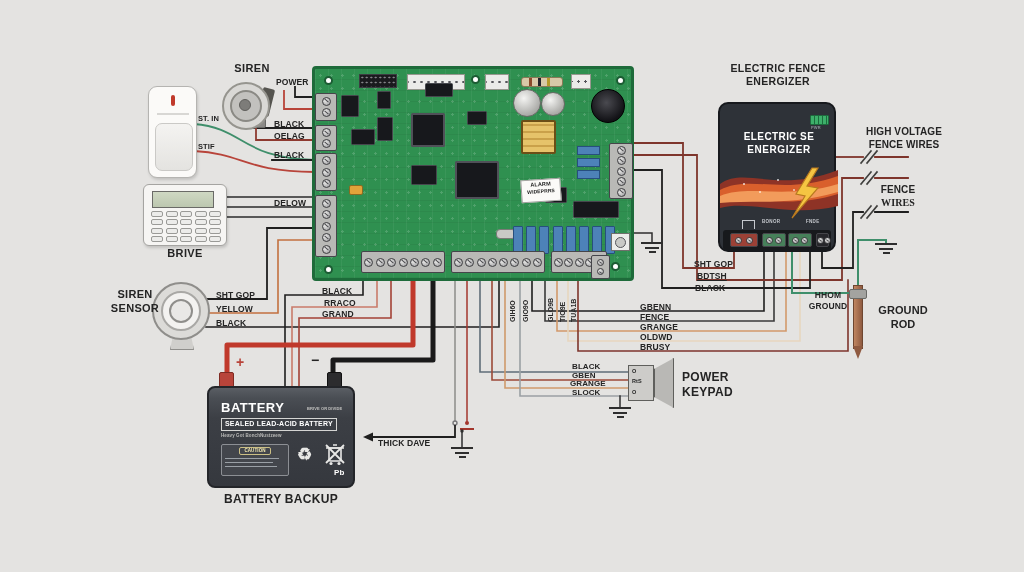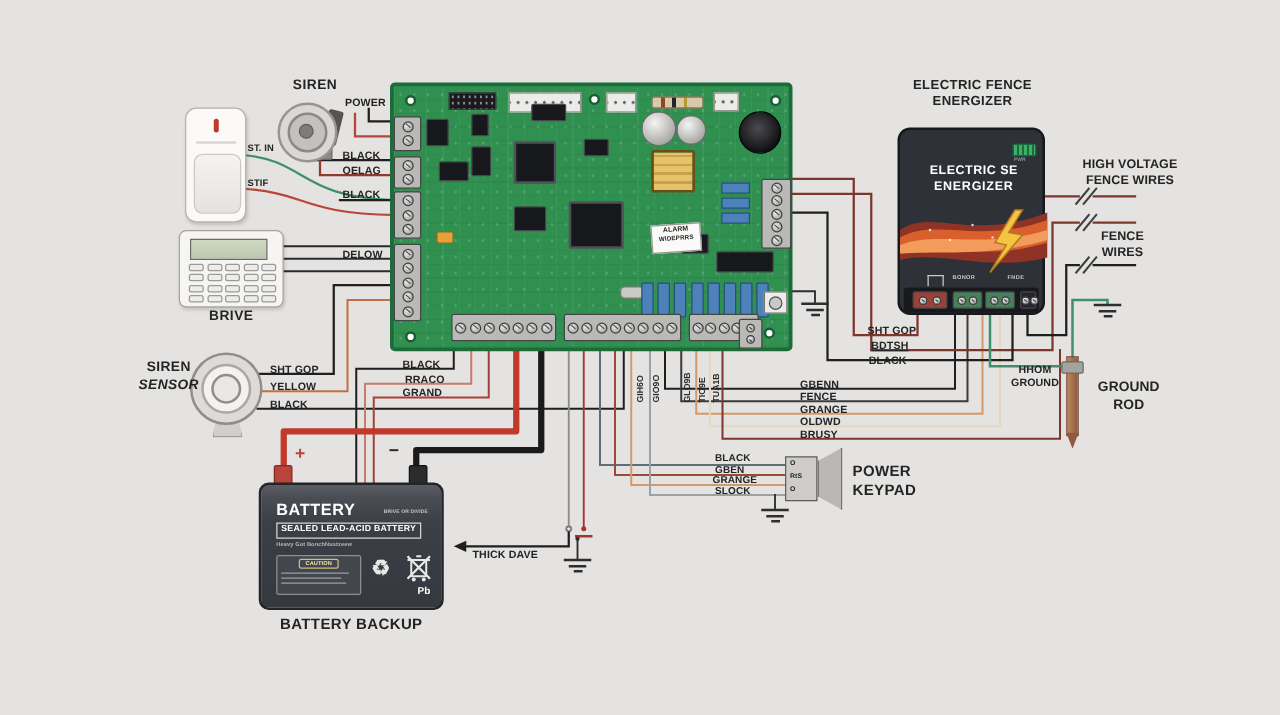--- a/index.html
+++ b/index.html
@@ -370,21 +370,21 @@
   <div class="lbl" style="left:276px;top:77px;">POWER</div>
   <div class="lbl" style="left:198px;top:114px;font-size:7.5px;">ST. IN</div>
   <div class="lbl" style="left:198px;top:142px;font-size:7.5px;">STIF</div>
   <div class="lbl" style="left:274px;top:119px;">BLACK</div>
   <div class="lbl" style="left:274px;top:131px;">OELAG</div>
   <div class="lbl" style="left:274px;top:150px;">BLACK</div>
   <div class="lbl" style="left:274px;top:162px;margin-top:36px;">DELOW</div>
   <div class="lbl s11 ctr" style="left:147px;top:247px;width:76px;letter-spacing:.4px;">BRIVE</div>
   <div class="lbl s11 ctr" style="left:103px;top:288px;width:64px;letter-spacing:.3px;">
     <span style="display:block;">SIREN</span>
-    <span style="display:block;font-style:italic;">SENSOR</span>
+    <span style="display:block;">SENSOR</span>
   </div>
   <div class="lbl" style="left:216px;top:290px;">SHT GOP</div>
   <div class="lbl" style="left:216px;top:304px;">YELLOW</div>
   <div class="lbl" style="left:216px;top:318px;">BLACK</div>
   <div class="lbl" style="left:322px;top:286px;">BLACK</div>
   <div class="lbl" style="left:324px;top:298px;text-align:center;">RRACO</div>
   <div class="lbl" style="left:322px;top:309px;">GRAND</div>
 
   <div class="vlbl" style="left:509px;top:322px;">GIH6O</div>
   <div class="vlbl" style="left:522px;top:322px;">GIO9O</div>
@@ -414,21 +414,21 @@
   <div class="lbl s105 ctr" style="left:698px;top:62px;width:160px;letter-spacing:.3px;text-align:center;">
     <span style="display:block;">ELECTRIC FENCE</span>
     <span style="display:block;">ENERGIZER</span>
   </div>
   <div class="lbl s10 ctr" style="left:845px;top:126px;width:118px;">
     <span style="display:block;">HIGH VOLTAGE</span>
     <span style="display:block;">FENCE WIRES</span>
   </div>
   <div class="lbl s10 ctr" style="left:862px;top:184px;width:72px;">
     <span style="display:block;">FENCE</span>
-    <span style="display:block;">WIRES</span>
+    <span style="display:block;font-family:Liberation Serif, serif;">WIRES</span>
   </div>
   <div class="lbl ctr" style="left:806px;top:290px;width:44px;">
     <span style="display:block;">HHOM</span>
     <span style="display:block;">GROUND</span>
   </div>
   <div class="lbl s11 ctr" style="left:872px;top:304px;width:62px;">
     <span style="display:block;">GROUND</span>
     <span style="display:block;">ROD</span>
   </div>
   <div class="lbl" style="left:378px;top:438px;">THICK DAVE</div>

